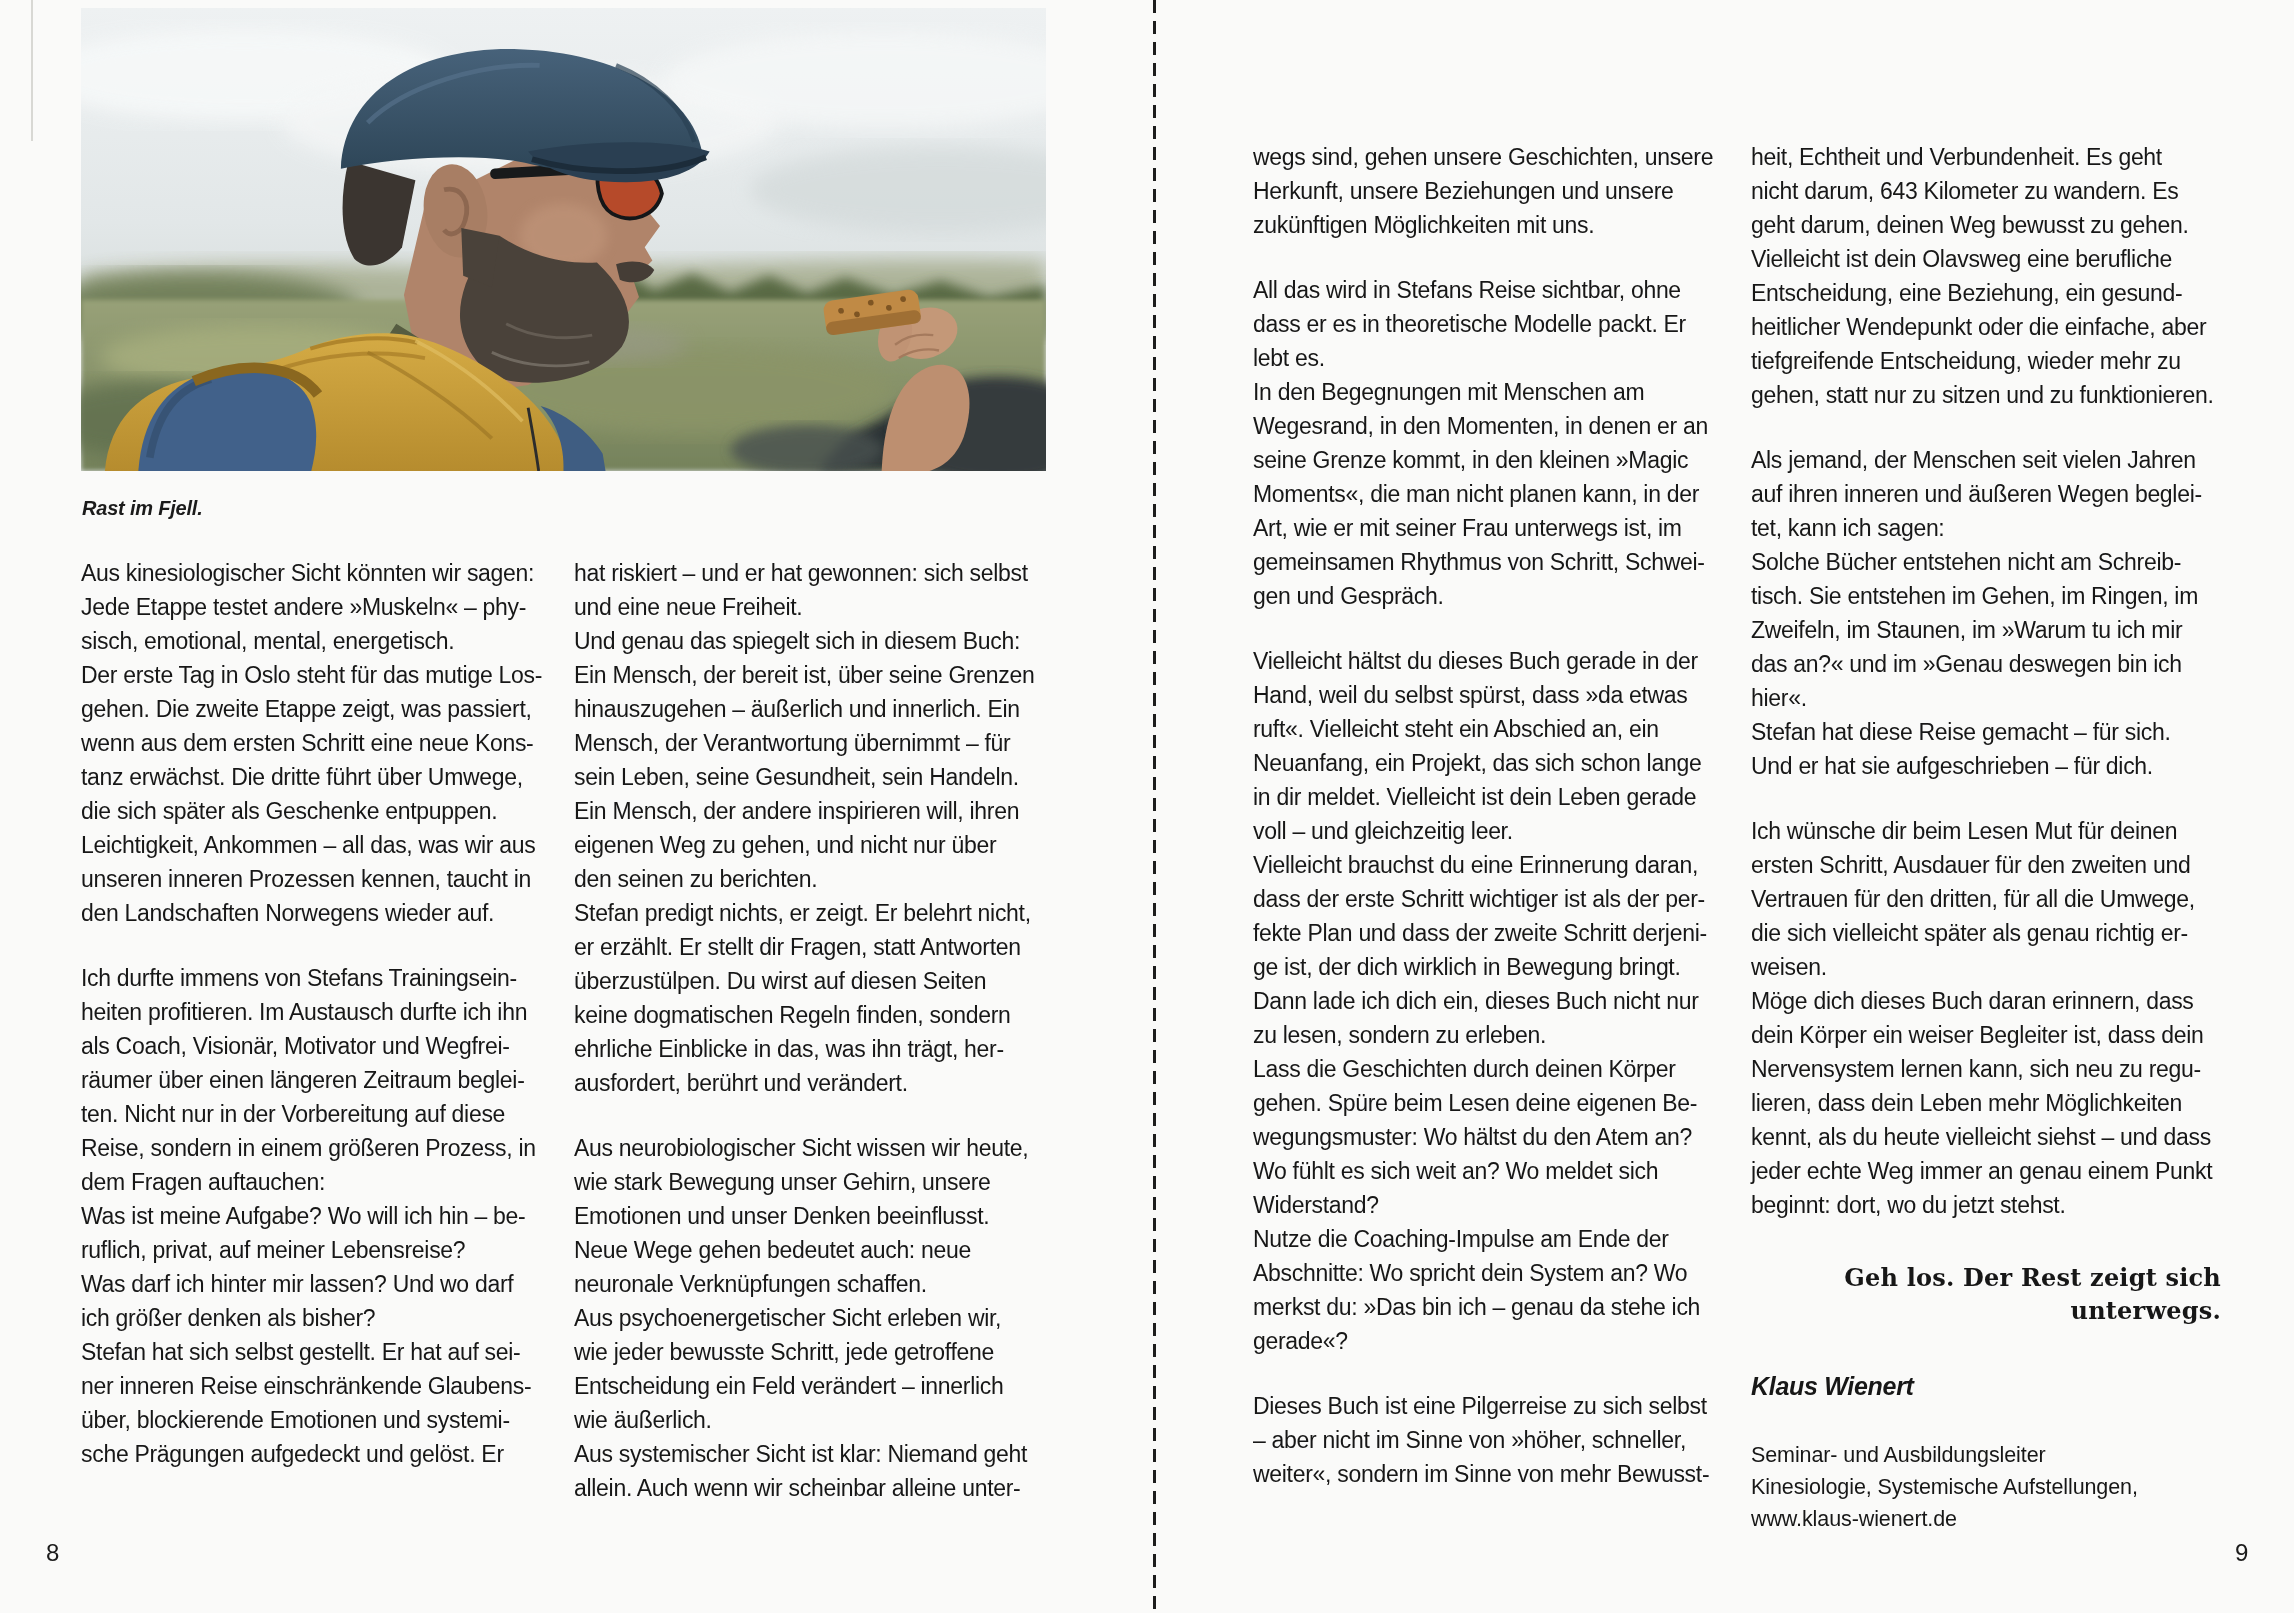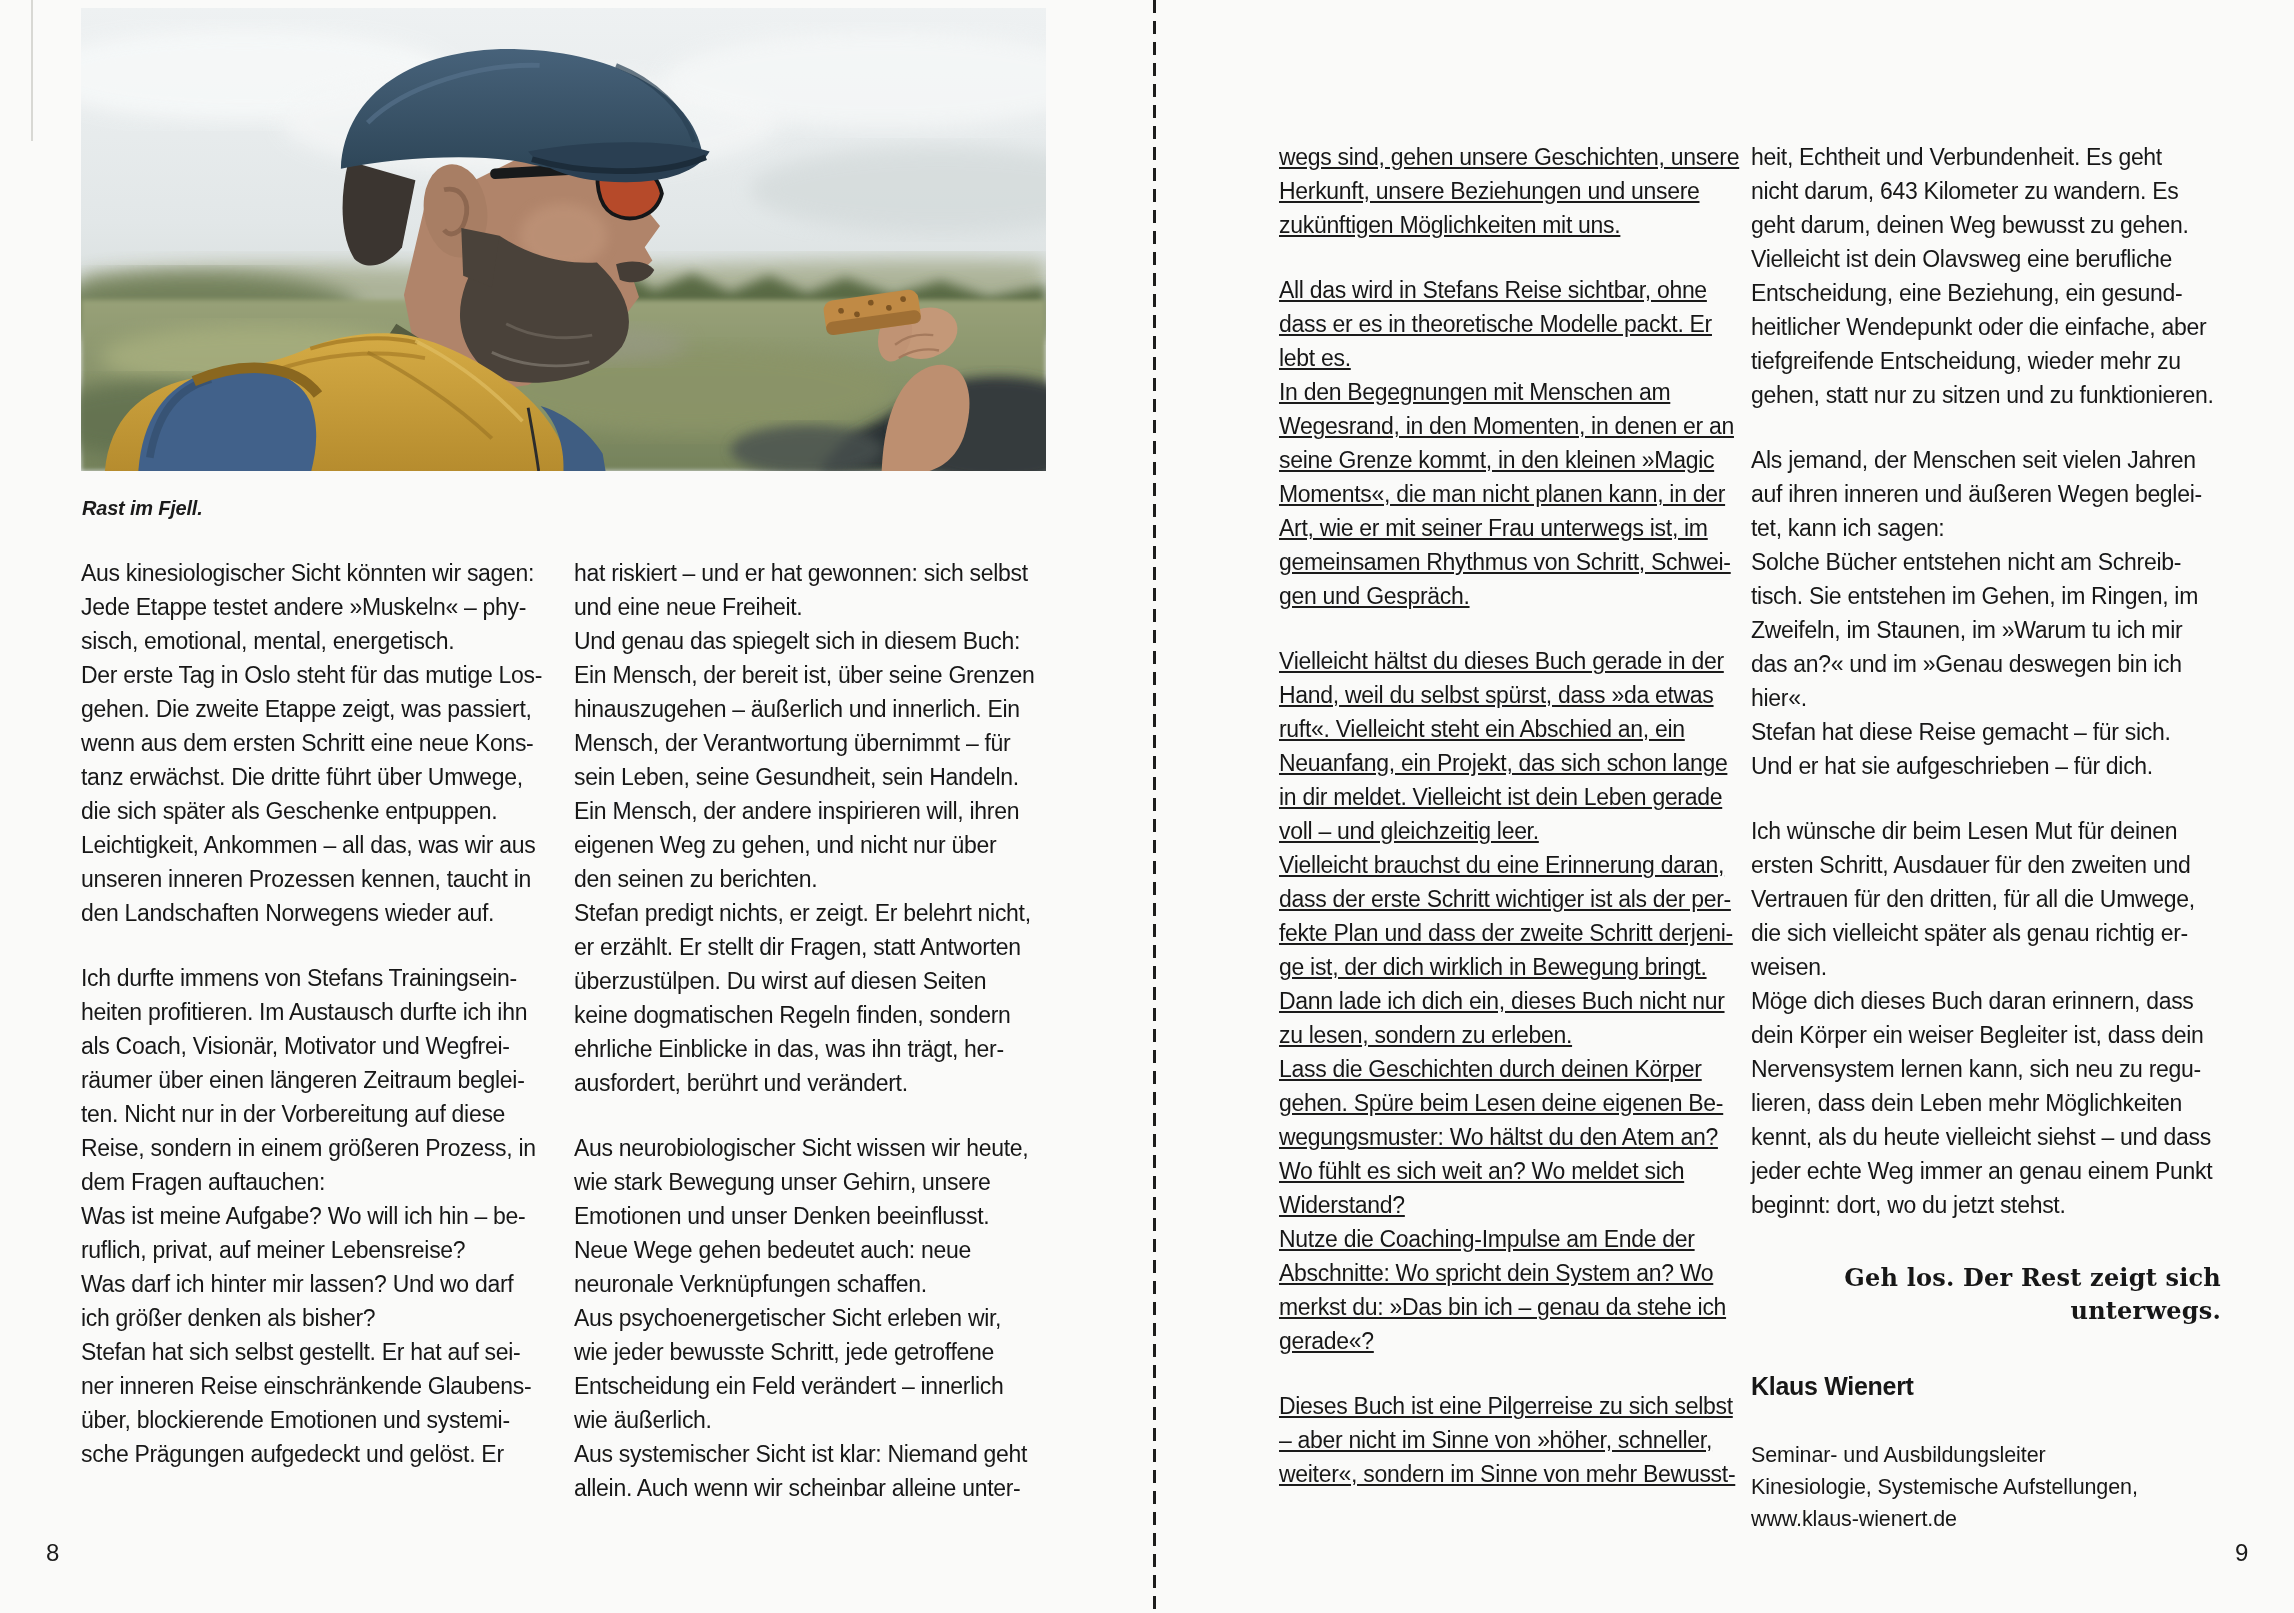--- a/index.html
+++ b/index.html
@@ -23,36 +23,36 @@
   .photo svg { display:block; width:100%; height:100%; }
   .caption {
     position:absolute; left:82px; top:497px;
     font-size:20px; font-weight:bold; font-style:italic; letter-spacing:-0.2px;text-align:right;
   }
 
   
   .col { position:absolute; width:470px; }
   #col-l1 { left:81px;  top:556px; }
   #col-l2 { left:574px; top:556px; }
-  #col-r1 { left:1279px; top:140px;text-decoration:underline; }
+  #col-r1 { left:1253px; top:140px; }
   #col-r2 { left:1751px; top:140px; }
 
   .para { margin-top:31px; }
   .para:first-child { margin-top:0; }
   .ln {
     font-size:23px; line-height:34px; letter-spacing:-0.3px;
     white-space:nowrap; color:#171717;
   }
   .para.closing { margin-top:40px; width:470px; text-align:right; }
   .para.closing .ln {
     font-family:"DejaVu Serif", serif; font-weight:bold;
     font-size:24px; letter-spacing:0.2px; white-space:normal; line-height:32.5px;
   }
   .para.author { margin-top:42px; }
-  .para.author .ln { font-weight:bold; font-size:25px; }
+  .para.author .ln { font-weight:bold; font-style:italic; font-size:25px; }
   .para.info { margin-top:36px; }
   .para.info .ln { font-size:21.5px; line-height:32px; letter-spacing:-0.1px; }
 
   .pagenum { position:absolute; font-size:24px; color:#1b1b1b; }
   #pn-left  { left:46px;  top:1539px; }
   #pn-right { left:2235px; top:1539px; }
 </style>
 </head>
 <body>
 

